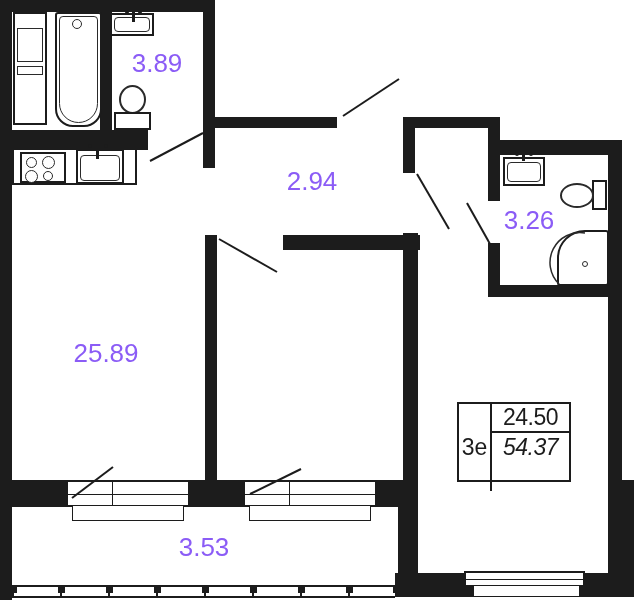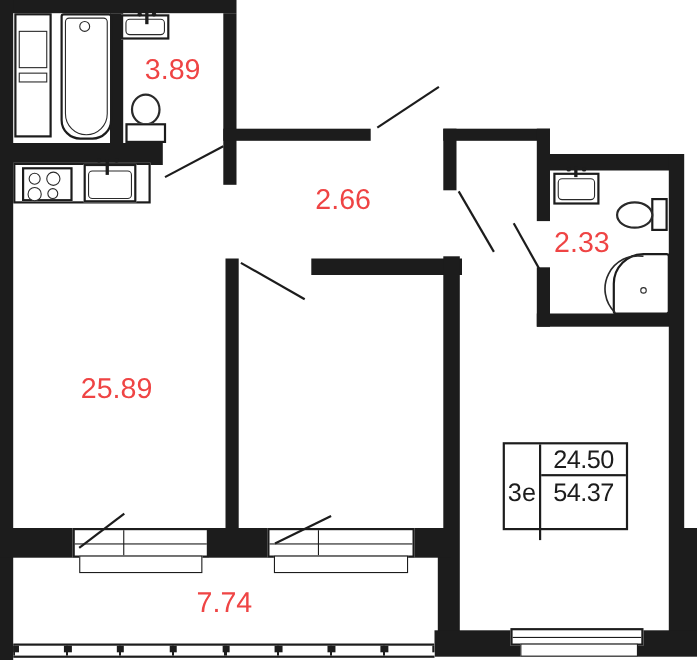--- a/index.html
+++ b/index.html
@@ -7,21 +7,21 @@
     position:relative;width:634px;height:600px;background:#fff;overflow:hidden;
     font-family:"Liberation Sans", sans-serif;color:#1c1c1c;
   }
   .wall{position:absolute;background:#1c1c1c;}
   .fx{position:absolute;background:#fff;border:2px solid #1c1c1c;box-sizing:border-box;}
   .fx-thin{position:absolute;background:#fff;border:1.5px solid #2a2a2a;box-sizing:border-box;}
   .dot{position:absolute;background:#1c1c1c;border-radius:50%;}
   .ring{position:absolute;border:1.5px solid #2a2a2a;border-radius:50%;box-sizing:border-box;background:#fff;}
   .lbl{
     position:absolute;transform:translate(-50%,-50%);
-    font-size:26px;line-height:1;white-space:nowrap;color:#ef4444;
+    font-size:26px;line-height:1;white-space:nowrap;color:#8b5cf6;
   }
   .win{position:absolute;background:#fff;border:2px solid #1c1c1c;box-sizing:border-box;}
   .win .mid{position:absolute;left:0;right:0;top:50%;height:0;border-top:1.5px solid #1c1c1c;}
   .win .div{position:absolute;top:0;bottom:0;width:0;border-left:1.5px solid #1c1c1c;}
   .sill{position:absolute;background:#fff;border:1.5px solid #1c1c1c;box-sizing:border-box;}
   .glaz{
     position:absolute;box-sizing:border-box;background-color:#fff;
     border-top:2px solid #1c1c1c;border-bottom:2px solid #1c1c1c;
     background-image:
       repeating-linear-gradient(90deg,#1c1c1c 0 2px,transparent 2px 48px),
@@ -31,21 +31,21 @@
     background-position:0 0,-2px 0;
   }
   .itable{
     position:absolute;left:457px;top:402px;width:114px;height:80px;
     background:#fff;border:2px solid #1c1c1c;box-sizing:border-box;
     display:grid;grid-template-columns:33px 1fr;
   }
   .itable .tcol{display:flex;align-items:center;justify-content:center;border-right:2px solid #1c1c1c;font-size:23px;}
   .itable .tvals{display:grid;grid-template-rows:1fr 1fr 1fr;}
   .itable .tval{display:flex;align-items:center;justify-content:center;border-bottom:2px solid #1c1c1c;font-size:23px;letter-spacing:-0.5px;}
-  .itable .tval:last-child{border-bottom:none;}
+  .itable .tval:last-child{border-bottom:none;font-style:italic;}
   svg.overlay{position:absolute;left:0;top:0;pointer-events:none;}
 </style>
 </head>
 <body>
 
 <div class="stage">
 
   <div class="wall" style="left:0;top:0;width:215px;height:12px"></div>
   <div class="wall" style="left:0;top:0;width:12px;height:600px"></div>
   <div class="wall" style="left:100px;top:12px;width:12px;height:120px"></div>
@@ -122,24 +122,24 @@
   <div class="dot" style="left:529px;top:152px;width:4px;height:4px"></div>
   <div class="wall" style="left:522px;top:151px;width:3px;height:10px"></div>
 
   <div class="fx" style="left:592px;top:180px;width:15px;height:30px"></div>
   <div class="ring" style="left:560px;top:183px;width:34px;height:25px;border-width:2px"></div>
 
   <div class="fx" style="left:557px;top:230px;width:52px;height:56px;border-radius:28px 3px 3px 3px"></div>
   <div class="ring" style="left:582px;top:261px;width:6px;height:6px"></div>
 
   <div class="lbl" style="left:157px;top:63px">3.89</div>
-  <div class="lbl" style="left:312px;top:181px">2.66</div>
-  <div class="lbl" style="left:529px;top:220px">2.33</div>
+  <div class="lbl" style="left:312px;top:181px">2.94</div>
+  <div class="lbl" style="left:529px;top:220px">3.26</div>
   <div class="lbl" style="left:106px;top:353px">25.89</div>
-  <div class="lbl" style="left:204px;top:547px">7.74</div>
+  <div class="lbl" style="left:204px;top:547px">3.53</div>
 
   <div class="itable">
     <div class="tcol">3е</div>
     <div class="tvals">
       <div class="tval">24.50</div>
       <div class="tval">54.37</div>
     </div>
   </div>
 
   <svg class="overlay" width="634" height="600" viewBox="0 0 634 600">

